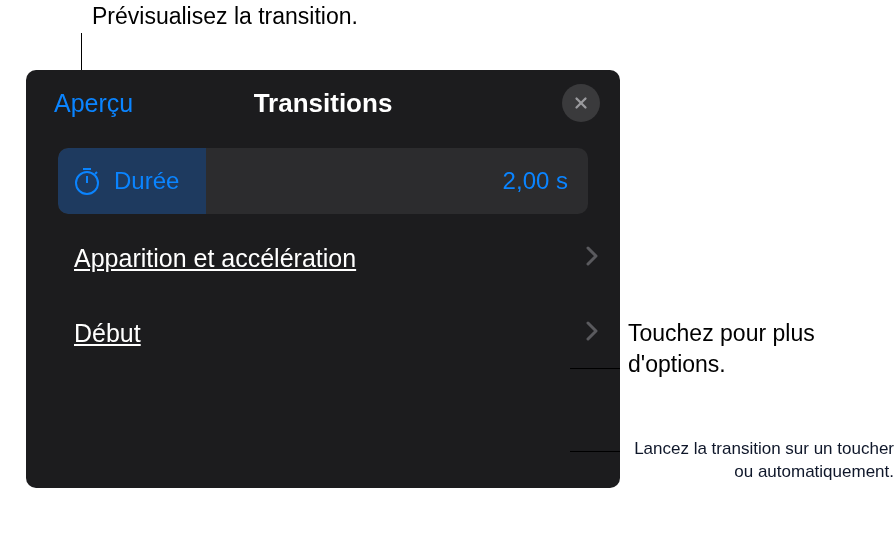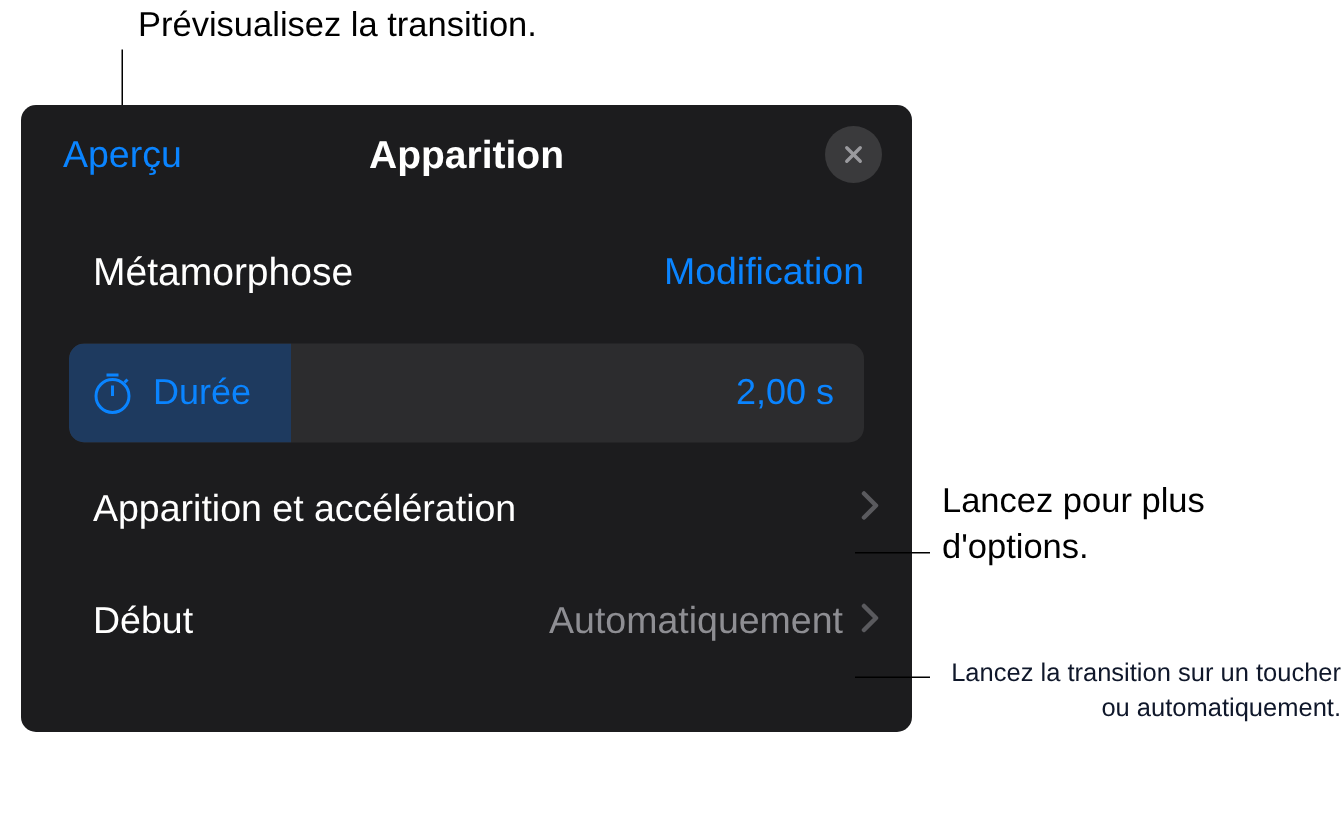--- a/index.html
+++ b/index.html
@@ -26,21 +26,21 @@
       position: absolute;
       top: 33px;
       left: 81px;
       width: 1px;
       height: 44px;
       background: #000;
     }
     .panel {
       position: absolute;
       top: 70px;
-      left: 14px;
+      left: 26px;
       width: 594px;
       height: 418px;
       background: #1c1c1e;
       border-radius: 10px;
       overflow: hidden;
     }
     .panel-header {
       display: flex;
       align-items: center;
       justify-content: space-between;
@@ -141,20 +141,21 @@
       display: flex;
       align-items: center;
       justify-content: space-between;
       padding: 30px 22px 24px 48px;
       position: relative;
     }
     .option-label {
       color: #fff;
       font-size: 25px;
       font-weight: 400;
+      text-decoration: underline;
     }
     .option-right {
       display: flex;
       align-items: center;
       gap: 12px;
     }
     .option-value {
       color: #8e8e93;
       font-size: 25px;
     }
@@ -206,33 +207,29 @@
   </style>
 </head>
 <body>
 
 <div class="callout-top">Prévisualisez la transition.</div>
 <div class="callout-top-line"></div>
 
 <div class="panel">
   <div class="panel-header">
     <div class="preview-btn">Aperçu</div>
-    <div class="panel-title">Apparition</div>
+    <div class="panel-title">Transitions</div>
     <div class="close-btn">
       <svg viewBox="0 0 24 24" fill="none" stroke="#9a9a9e" stroke-width="3" stroke-linecap="round">
         <line x1="6" y1="6" x2="18" y2="18"></line>
         <line x1="18" y1="6" x2="6" y2="18"></line>
       </svg>
     </div>
   </div>
 
-  <div class="section-row">
-    <div class="transition-name">Métamorphose</div>
-    <div class="modification-btn">Modification</div>
-  </div>
 
   <div class="duration-slider">
     <div class="duration-fill"></div>
     <div class="duration-content">
       <div class="duration-left">
         <svg class="timer-icon" viewBox="0 0 30 30" fill="none" stroke="#0a84ff" stroke-width="2">
           <circle cx="15" cy="17" r="11"></circle>
           <line x1="15" y1="17" x2="15" y2="10"></line>
           <line x1="11" y1="3" x2="19" y2="3"></line>
           <line x1="23" y1="8" x2="25" y2="6"></line>
@@ -250,27 +247,26 @@
         <svg viewBox="0 0 12 20" fill="none" stroke="#5a5a5e" stroke-width="3" stroke-linecap="round" stroke-linejoin="round">
           <polyline points="2,2 10,10 2,18"></polyline>
         </svg>
       </span>
     </div>
   </div>
 
   <div class="option-row" style="padding-top:22px;">
     <div class="option-label">Début</div>
     <div class="option-right">
-      <span class="option-value">Automatiquement</span>
       <span class="chevron">
         <svg viewBox="0 0 12 20" fill="none" stroke="#5a5a5e" stroke-width="3" stroke-linecap="round" stroke-linejoin="round">
           <polyline points="2,2 10,10 2,18"></polyline>
         </svg>
       </span>
     </div>
   </div>
 </div>
 
 <div class="callout-line-1"></div>
-<div class="callout-right-1">Lancez pour plus d'options.</div>
+<div class="callout-right-1">Touchez pour plus d'options.</div>
 
 <div class="callout-line-2"></div>
 <div class="callout-right-2">Lancez la transition sur un toucher ou automatiquement.</div>
 
 </body></html>

